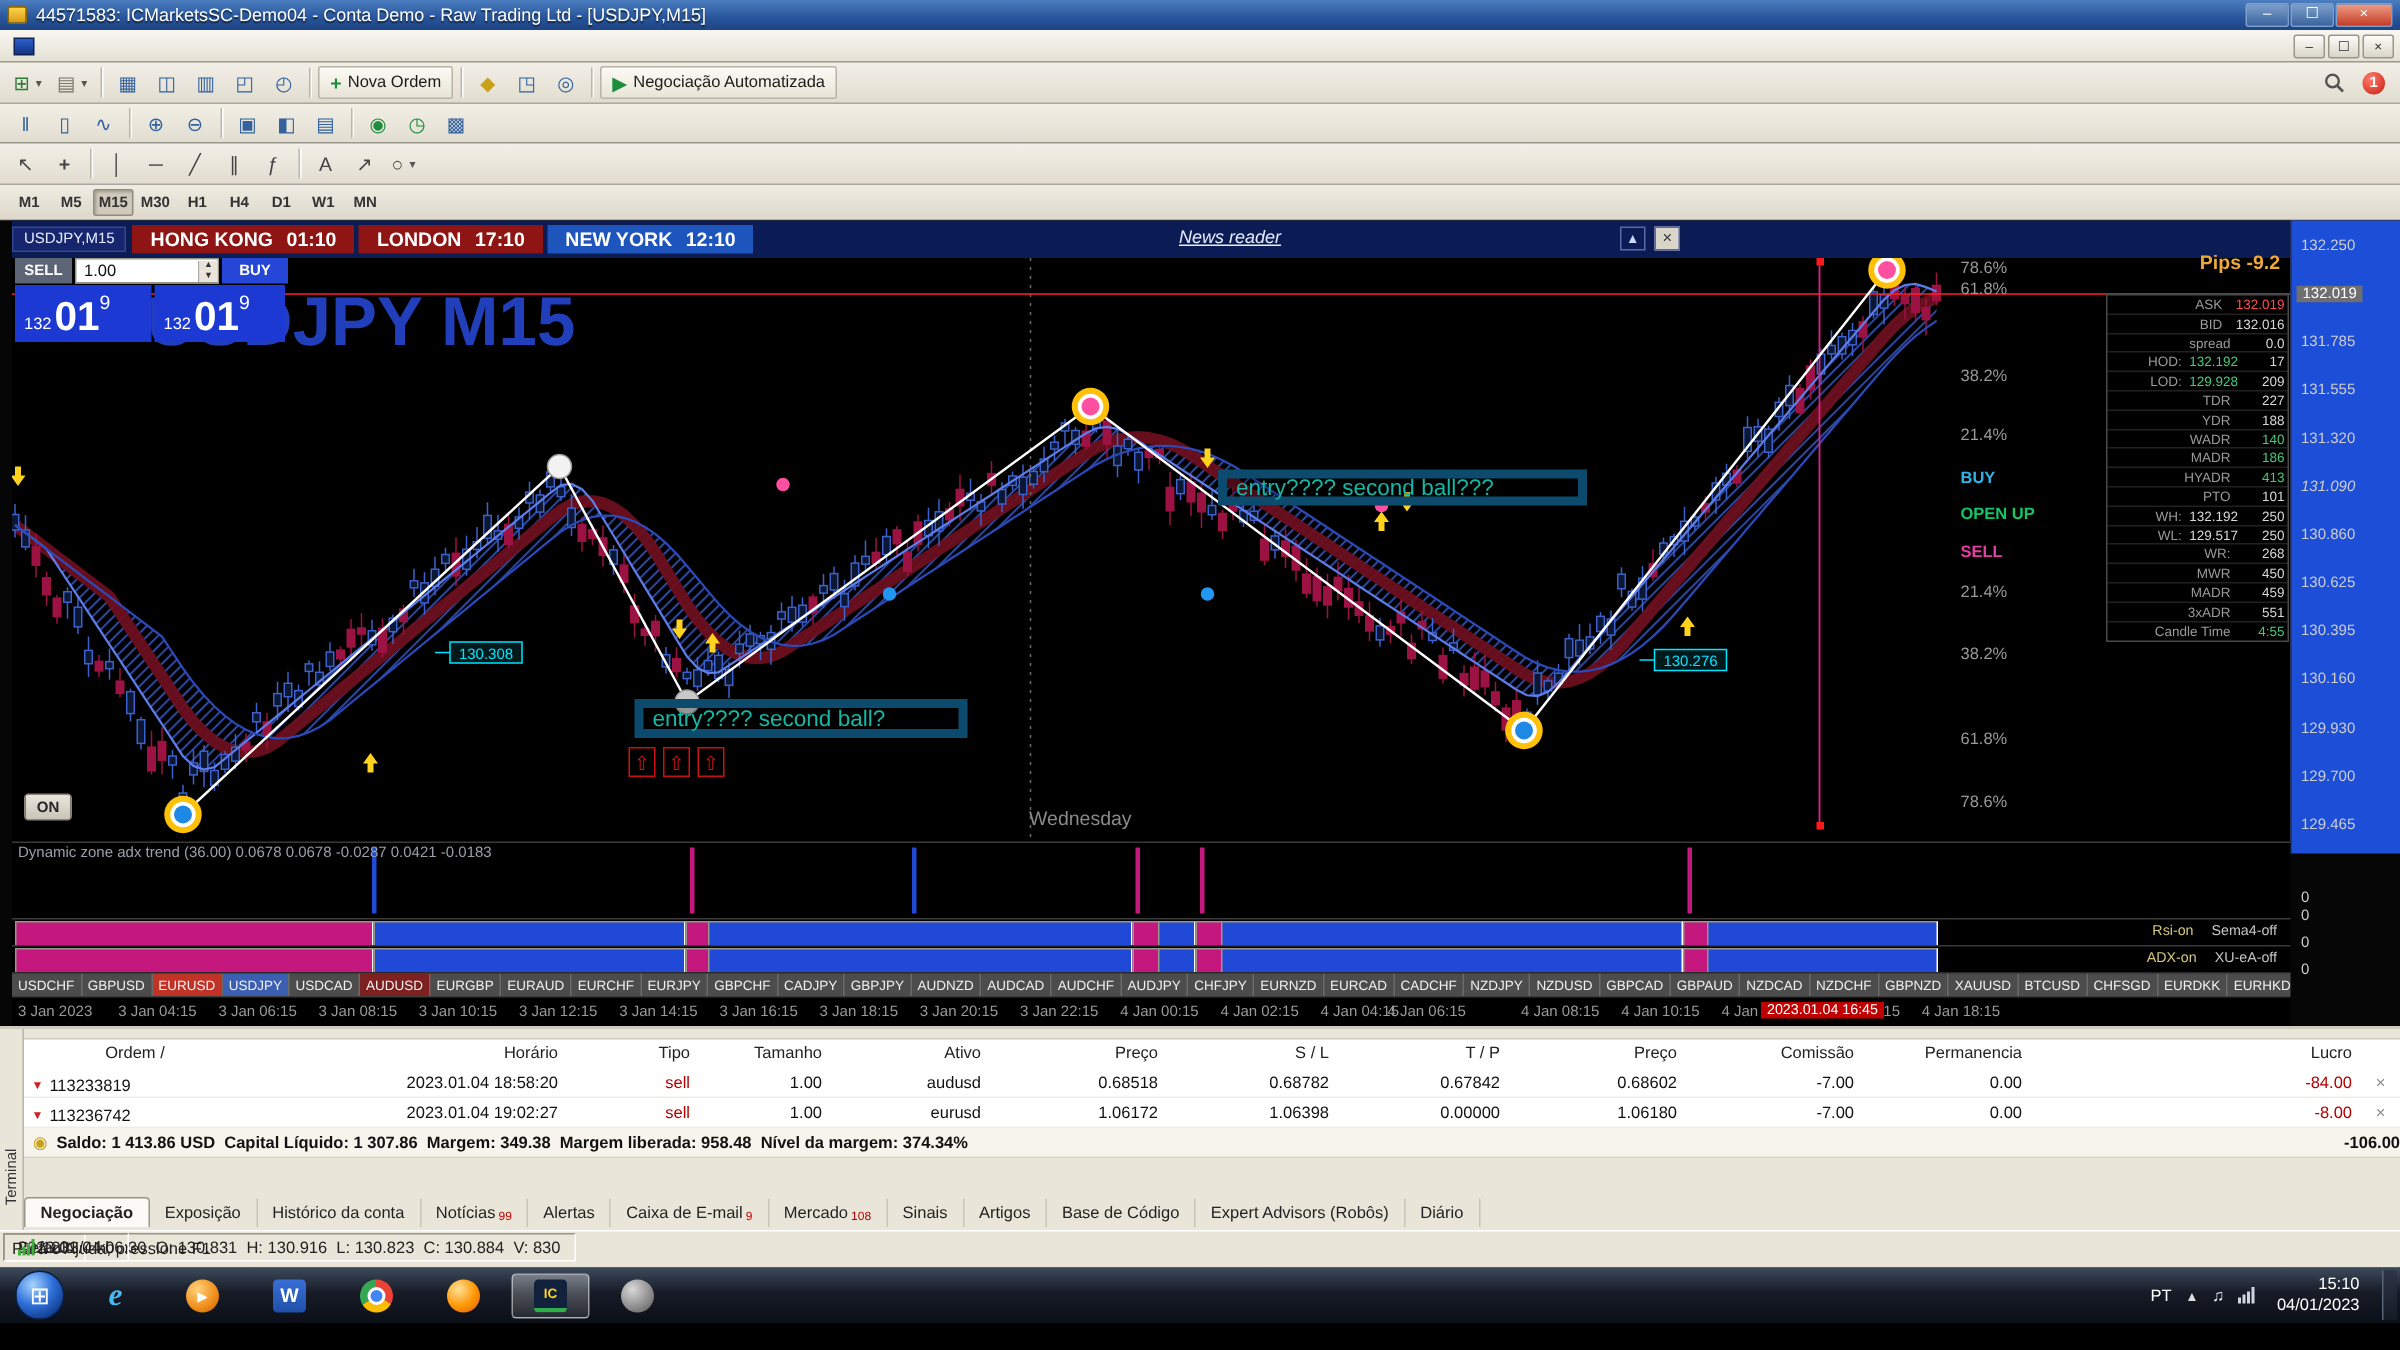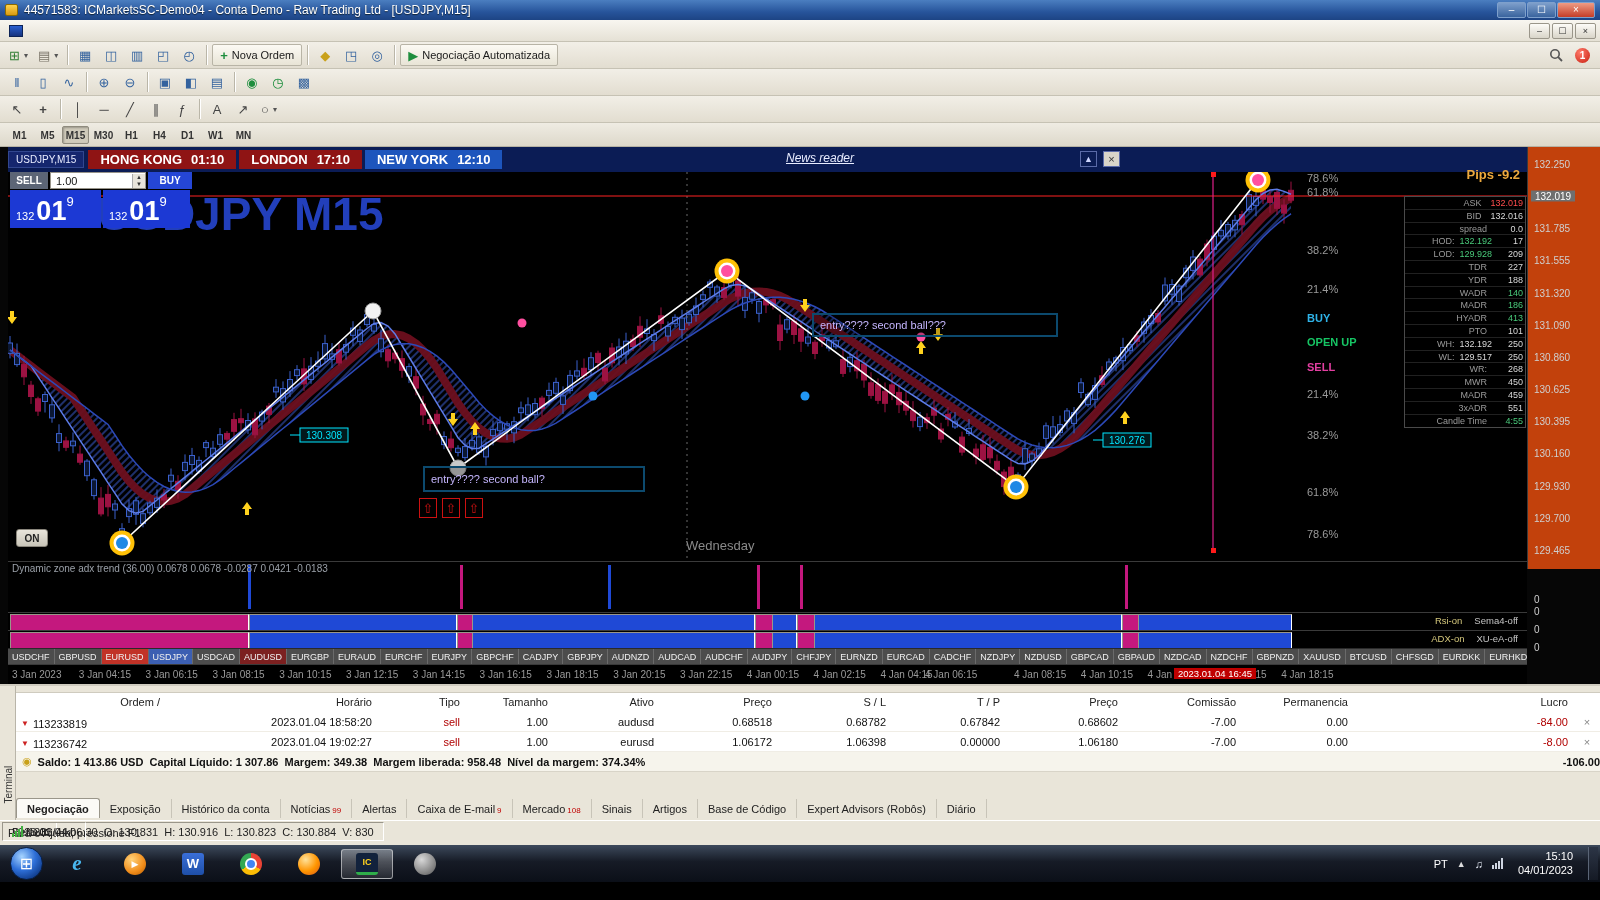--- a/index.html
+++ b/index.html
@@ -72,21 +72,21 @@
   
   #info-panel{position:absolute;left:1404px;top:49px;width:122px;border:1px solid #4a4a4a;background:rgba(0,0,0,.65);z-index:4}
   .ip-row{display:flex;height:12.8px;line-height:12.8px;font-size:9px;border-bottom:1px solid rgba(255,255,255,.13);padding:0 2px}
   .ip-row:last-child{border-bottom:none}
   .ip-l{flex:1;text-align:right;color:#9a9a9a;white-space:nowrap}
   .ip-v{text-align:right;margin-left:5px;color:#d8d8d8;min-width:0}
   .ip-e{min-width:27px;text-align:right;margin-left:4px;color:#d8d8d8}
   .ip-row .g{color:#49c97a}.ip-row .r{color:#ff4d4d}
 
   
-  #price-axis{position:absolute;left:1527px;top:0;width:73px;height:422px;background:#c2410c;border-left:1px solid #3a3a3a}
+  #price-axis{position:absolute;left:1527px;top:0;width:73px;height:422px;background:#1d4ed8;border-left:1px solid #3a3a3a}
   .pa-label{position:absolute;left:6px;transform:translateY(-50%);font-size:10px;color:#cfcfcf;white-space:nowrap}
   .pa-label.hl{background:#6f6f6f;color:#fff;padding:0 4px;left:3px}
 
   
   #ind-label{position:absolute;left:12px;top:416px;font-size:10px;color:#9aa0a8;z-index:3}
   #ind-sparse{position:absolute;left:8px;top:414px;width:1519px;height:51px;background:#000;border-top:1px solid #3a3a3a}
   .sbar{position:absolute;top:3px;bottom:3px;width:3px}
   .strip{position:absolute;left:8px;width:1519px;height:18px;background:#000;border-top:1px solid #3a3a3a}
   #strip1{top:465px}#strip2{top:483px}
   .seg{position:absolute;top:1px;bottom:1px}
@@ -99,32 +99,32 @@
 
   
   #symbols{position:absolute;left:8px;top:501px;width:1519px;height:16px;background:#4c4c4c;display:flex;overflow:hidden;border-top:1px solid #2a2a2a}
   .sym{padding:0 4px;border-right:1px solid #6a6a6a;font-size:9px;line-height:16px;color:#f0f0f0;white-space:nowrap}
   .sym.red{background:#c13227}.sym.blue{background:#3c5fb2}.sym.dred{background:#7c2020}
   #dateaxis{position:absolute;left:8px;top:517px;width:1519px;height:20px;background:#000;border-top:1px solid #3a3a3a}
   .da-label{position:absolute;top:4px;font-size:10px;color:#9a9a9a;white-space:nowrap}
   .da-hl{position:absolute;top:3px;background:#c00000;color:#fff;font-size:9.5px;padding:0 4px;white-space:nowrap;z-index:2}
 
   
-  .anno{position:absolute;border:2px solid #0c4a6e;background:rgba(0,0,0,.25);color:#c4b5fd;font-size:11px;display:flex;align-items:center;padding:0 6px;white-space:nowrap;z-index:6}
+  .anno{position:absolute;border:6px solid #0c4a6e;background:rgba(0,0,0,.25);color:#14b8a6;font-size:15px;display:flex;align-items:center;padding:0 6px;white-space:nowrap;z-index:6}
   .stamp{position:absolute;width:18px;height:20px;border:1px solid #cc1111;color:#cc1111;font-size:13px;display:flex;align-items:center;justify-content:center;z-index:6}
 
   
   #terminal{position:absolute;left:0;top:684px;width:1600px;height:136px;background:#e9e5d9;border-top:2px solid #cfcbbf}
   #term-side{position:absolute;left:0;top:0;bottom:0;width:16px;border-right:1px solid #b9b5a9}
   #term-side span{position:absolute;bottom:34px;left:-15px;transform:rotate(-90deg);font-size:10px;color:#333;width:46px}
   #t-white{position:absolute;left:16px;top:6px;right:0;height:80px;background:#fff;border-top:1px solid #cfcbbf}
   .tgrid{display:grid;grid-template-columns:150px 212px 88px 88px 106px 118px 114px 114px 118px 118px 112px 1fr 26px}
   #t-head{position:absolute;left:16px;top:6px;right:0;height:20px}
   .t-hcell{font-size:11px;color:#222;text-align:right;padding:4px 6px 0 0;white-space:nowrap;overflow:hidden}
-  .t-hcell.first{text-align:right;padding-left:4px}
+  .t-hcell.first{text-align:center;padding-left:4px}
   #t-body{position:absolute;left:16px;top:26px;right:0}
   .t-row{height:20px;background:#fff;border-bottom:1px solid #f0ede5}
   .t-cell{font-size:11px;text-align:right;padding:4px 6px 0 0;color:#111;white-space:nowrap;overflow:hidden}
   .t-cell.order{text-align:left;padding-left:5px;display:flex;align-items:center;gap:4px}
   .ord-ico{color:#c22;font-size:8px}
   .t-cell.type,.t-cell.profit{color:#b00000}
   .t-cell.closec{color:#888;text-align:center;padding-right:0}
   #t-balance{position:absolute;left:16px;top:66px;right:0;height:20px;background:#f6f4ec;display:flex;align-items:center;border-bottom:1px solid #d8d4c8}
   #bal-ico{color:#c9a11a;font-size:11px;margin:0 6px 0 6px}
   #bal-text{font-size:11px;font-weight:bold;color:#111;white-space:pre}
@@ -908,21 +908,21 @@
         <span class="ip-v"></span>
         <span class="ip-e g">4:55</span>
       </div>
     </div>
   <div id="price-axis">
       <div class="pa-label" style="top: 17px;">132.250</div>
       <div class="pa-label hl" style="top: 49px;">132.019</div>
       <div class="pa-label" style="top: 81px;">131.785</div>
       <div class="pa-label" style="top: 113px;">131.555</div>
       <div class="pa-label" style="top: 146px;">131.320</div>
-      <div class="pa-label" style="top: 178px;">131.090</div>
+      <div class="pa-label" style="top: 178px; font-style: italic;">131.090</div>
       <div class="pa-label" style="top: 210px;">130.860</div>
       <div class="pa-label" style="top: 242px;">130.625</div>
       <div class="pa-label" style="top: 274px;">130.395</div>
       <div class="pa-label" style="top: 306px;">130.160</div>
       <div class="pa-label" style="top: 339px;">129.930</div>
       <div class="pa-label" style="top: 371px;">129.700</div>
       <div class="pa-label" style="top: 403px;">129.465</div>
       <div class="pa-label" style="top: 452px;">0</div>
       <div class="pa-label" style="top: 464px;">0</div>
       <div class="pa-label" style="top: 482px;">0</div>

